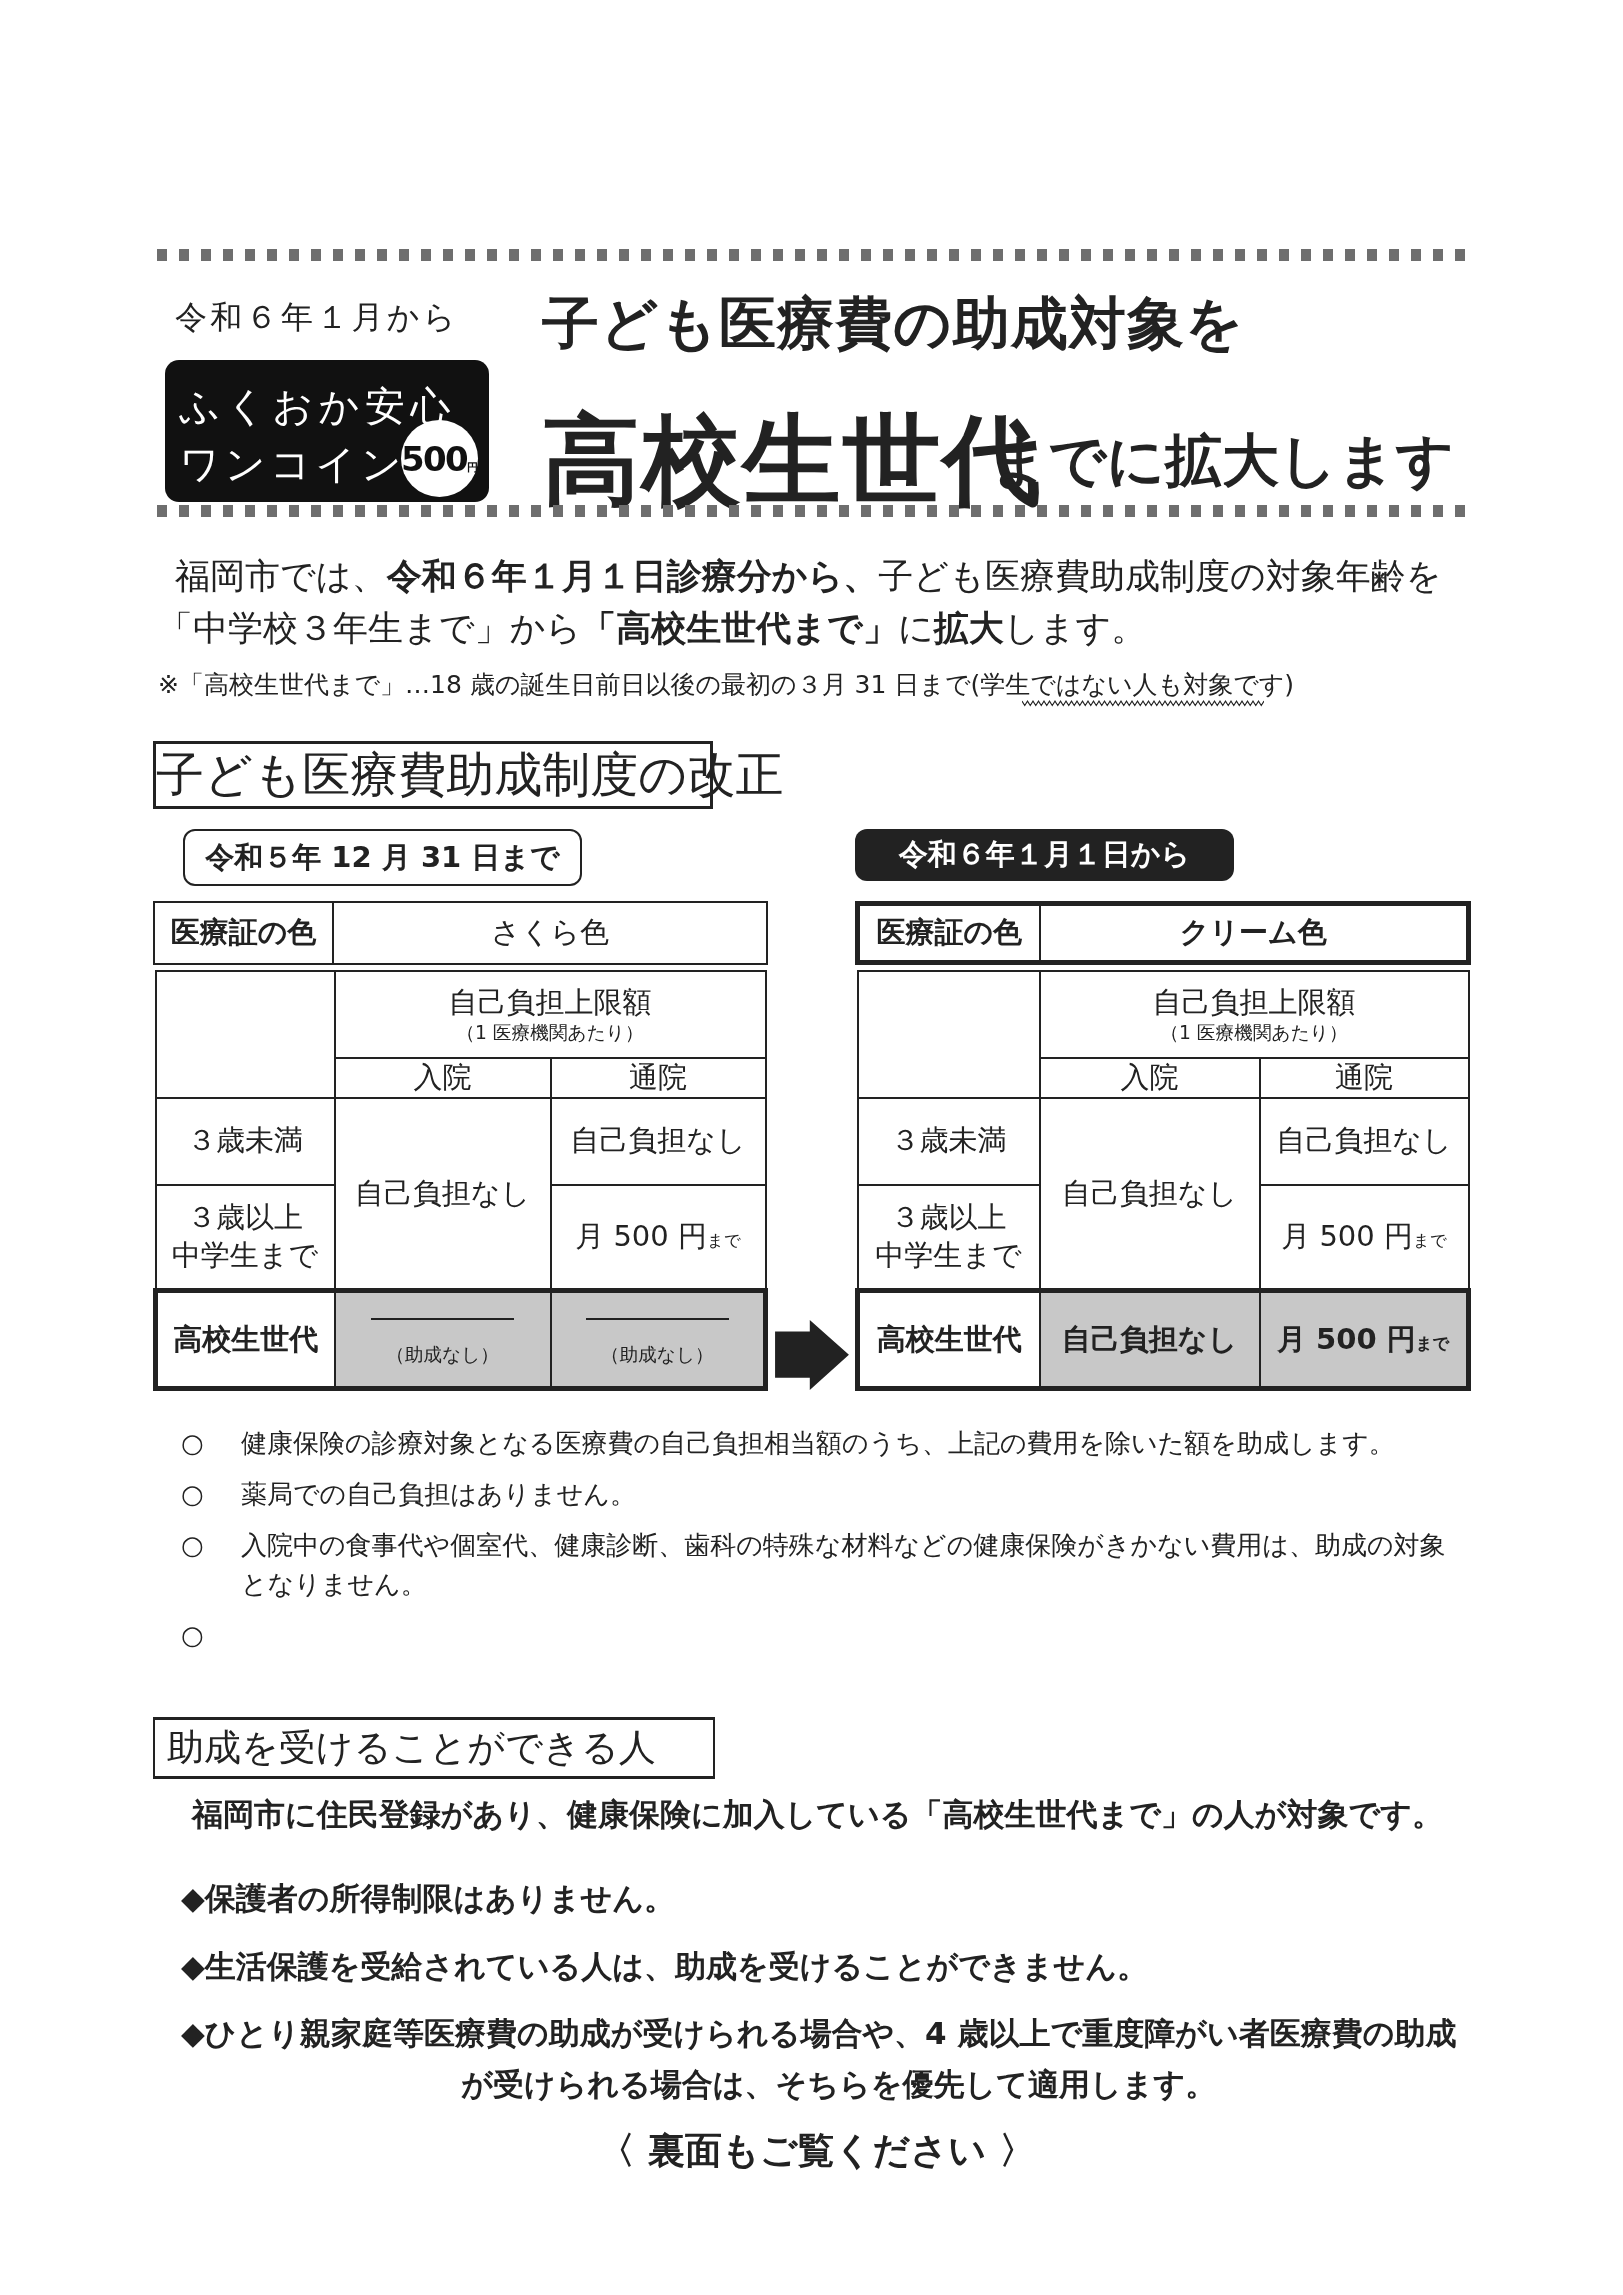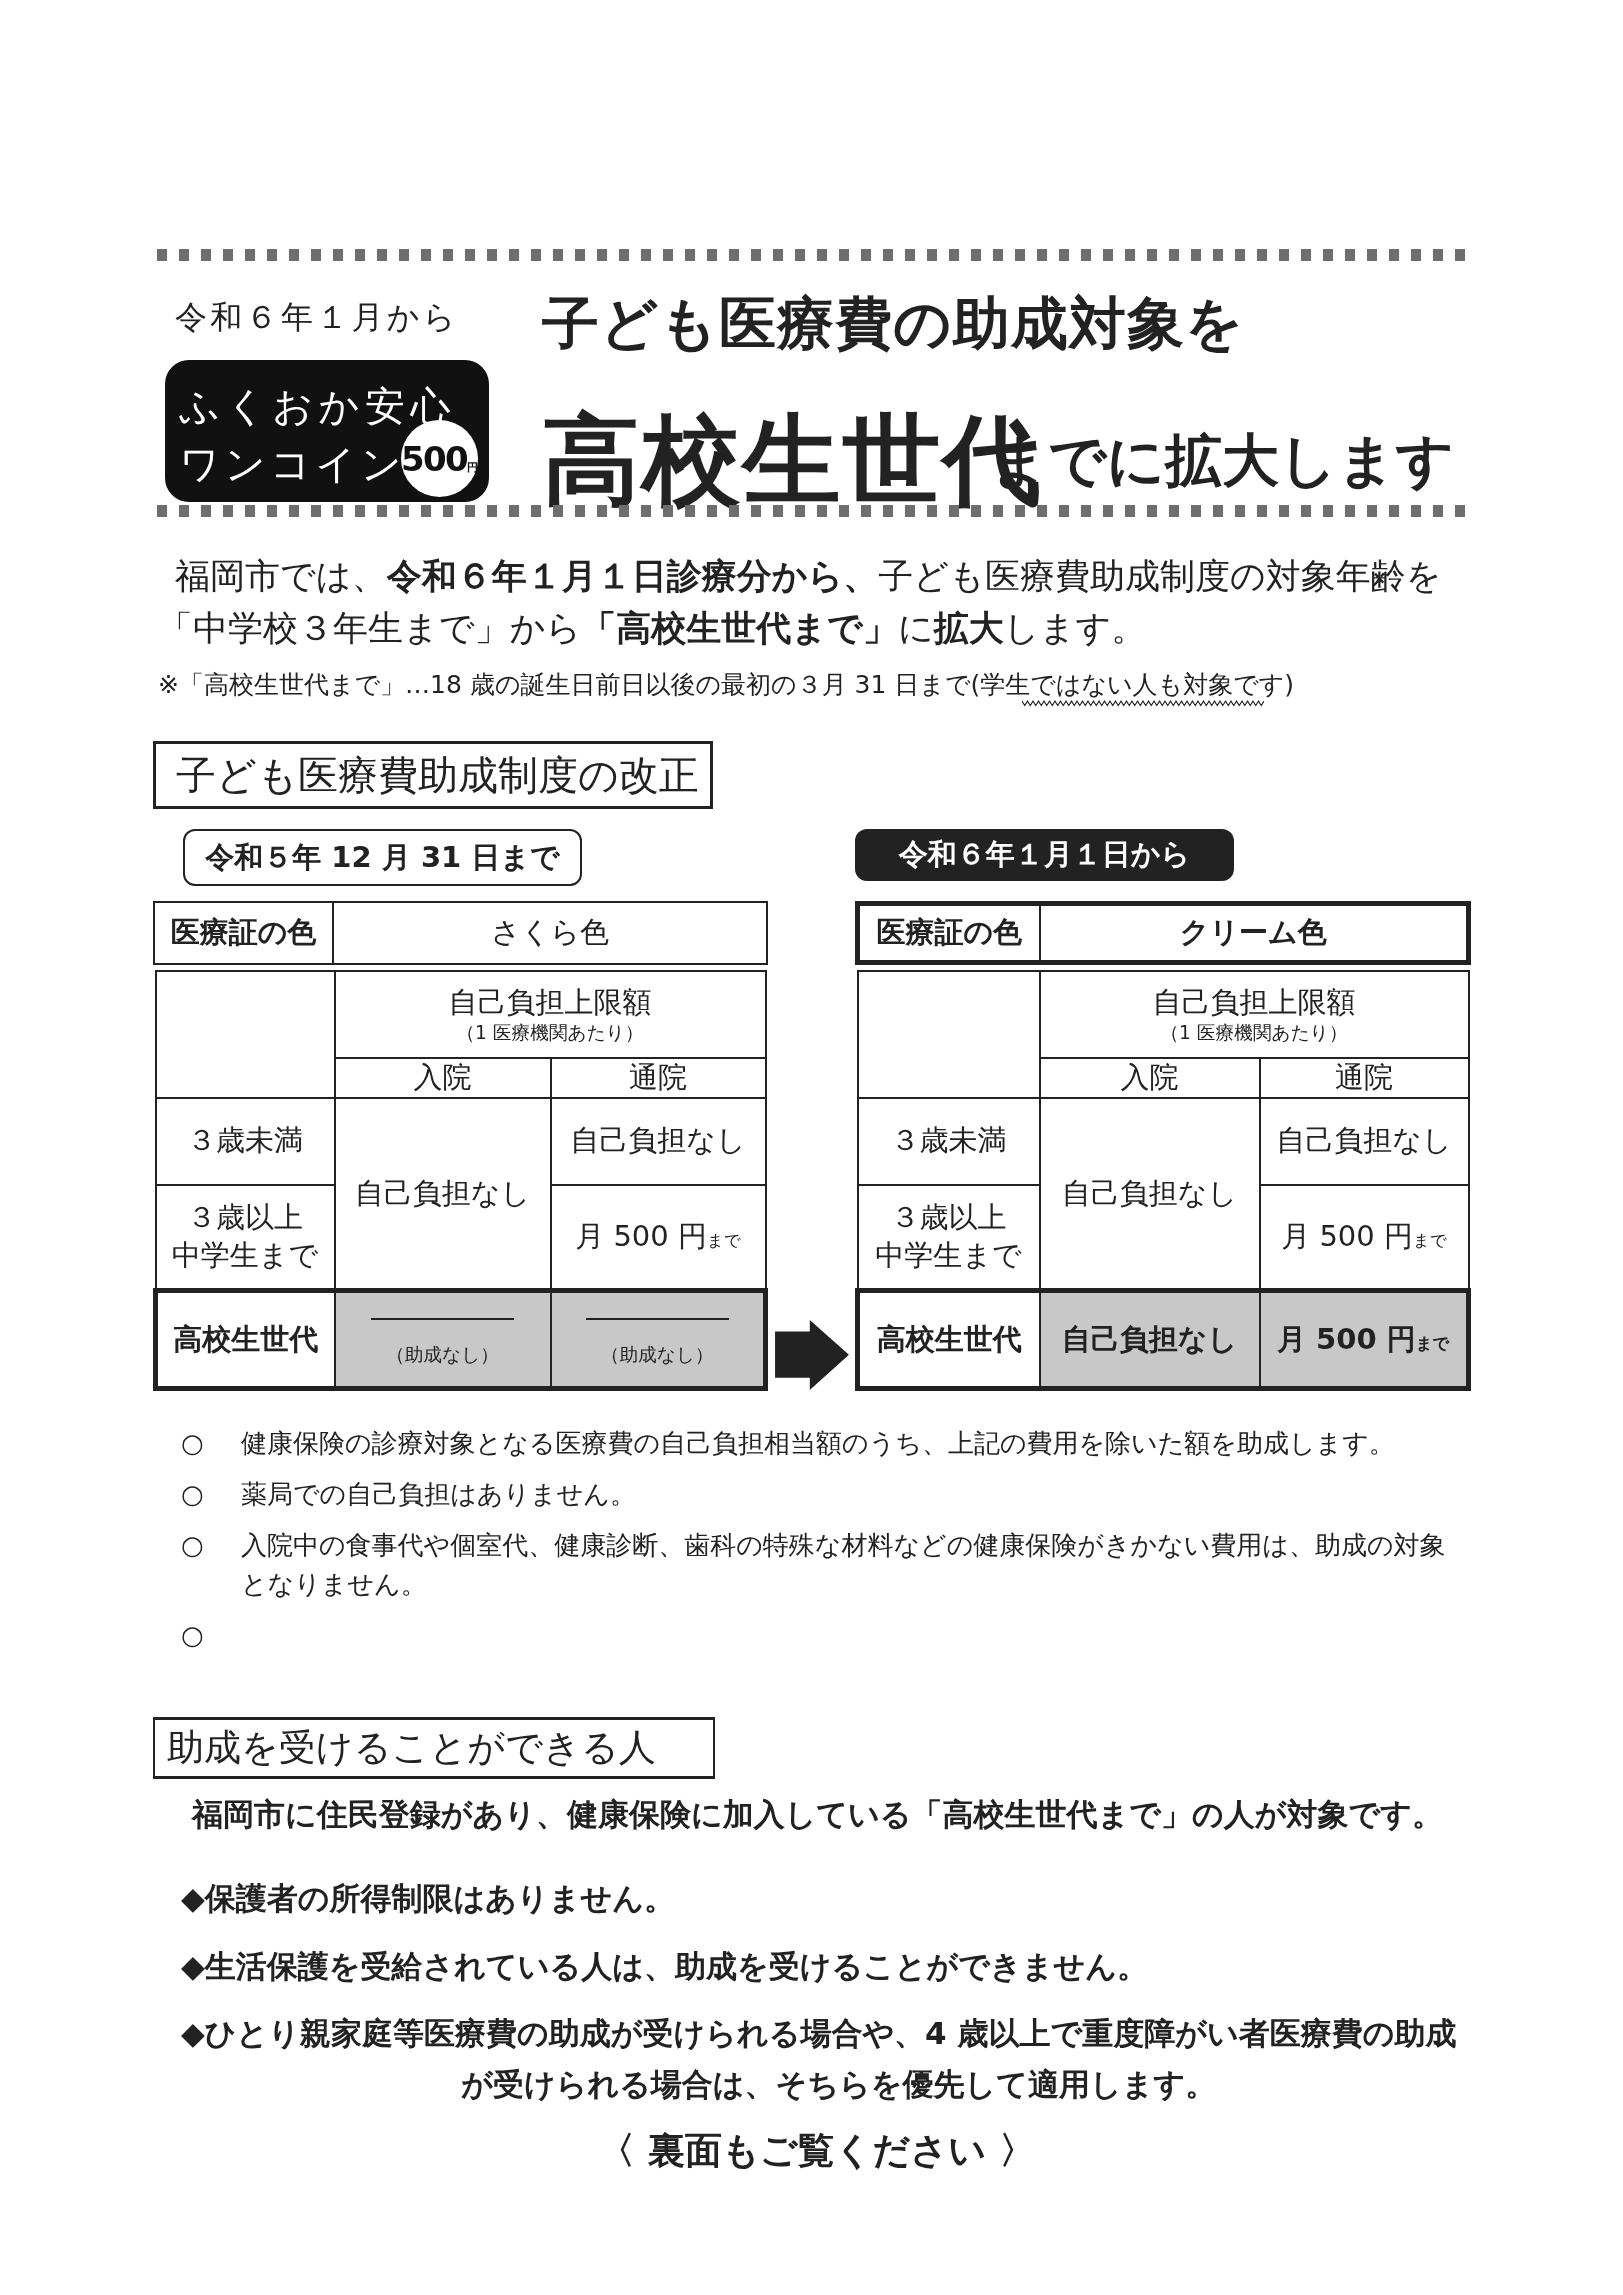--- a/index.html
+++ b/index.html
@@ -7,39 +7,39 @@
          font-family:"DejaVu Sans","Liberation Sans",sans-serif; color:#222222; }
   .abs { position:absolute; }
   .b { font-weight:bold; }
 
   
   .dashline { position:absolute; left:157px; width:1318px; height:12px;
     background-image: repeating-linear-gradient(90deg, #6e6e6e 0 10px, transparent 10px 22px); }
 
   .kicker { left:175px; top:296px; font-size:32px; letter-spacing:3.3px; white-space:nowrap; }
   .badge-main { left:165px; top:360px; width:324px; height:142px; background:#111111;
-     border-radius:24px; color:#ffffff; }
+     border-radius:14px; color:#ffffff; }
   .badge-main .l1 { position:absolute; left:14.3px; top:18.7px; font-size:40px; letter-spacing:5.5px; white-space:nowrap; }
   .badge-main .l2 { position:absolute; left:14.3px; top:77px; font-size:40px; letter-spacing:4.4px; white-space:nowrap; }
   .coin { position:absolute; left:236px; top:60px; width:77px; height:77px; border-radius:50%;
      background:#ffffff; color:#111111; display:flex; align-items:center; justify-content:center; }
   .coin .n { font-size:34px; font-weight:bold; letter-spacing:-1.6px; }
   .coin .y { font-size:11px; font-weight:bold; margin-top:18.7px; }
 
   .title1 { left:542px; top:286px; font-size:57px; font-weight:bold; white-space:nowrap; letter-spacing:1.1px; }
   .title2 { left:542px; top:396px; font-size:98px; font-weight:bold; white-space:nowrap; letter-spacing:2.2px; }
   .title2s { left:990px; top:423px; font-size:57px; font-weight:bold; white-space:nowrap; }
 
   .intro1 { left:175px; top:553px; font-size:35px; white-space:nowrap; }
   .intro2 { left:158px; top:605px; font-size:35px; white-space:nowrap; }
   .note   { left:158px; top:668px; font-size:25px; white-space:nowrap; }
   .wavy { position:absolute; left:1022px; top:700px; width:242px; height:6.6px; }
 
   .secbox { border:3.3px solid #222222; background:#ffffff; box-sizing:border-box;
-    display:flex; align-items:center; padding-left:20px; font-size:40px; white-space:nowrap; }
+    display:flex; align-items:center; padding-left:0; font-size:48px; white-space:nowrap; }
   .datebox-l { border:2.7px solid #222222; border-radius:12px; box-sizing:border-box;
     display:flex; align-items:center; justify-content:center; font-size:29px; font-weight:bold; white-space:nowrap; }
   .datebox-r { background:#222222; color:#ffffff; border-radius:12px;
     display:flex; align-items:center; justify-content:center; font-size:29px; font-weight:bold; white-space:nowrap; }
 
   table.t { position:absolute; border-collapse:collapse; table-layout:fixed; }
   table.t td { border:2.7px solid #222222; text-align:center; vertical-align:middle; padding:0;
      font-size:29px; line-height:1.3; box-sizing:border-box; }
   table.t td.thickrow { border-top:5.5px solid #222222; }
   .gray { background:#c8c8c8; }

